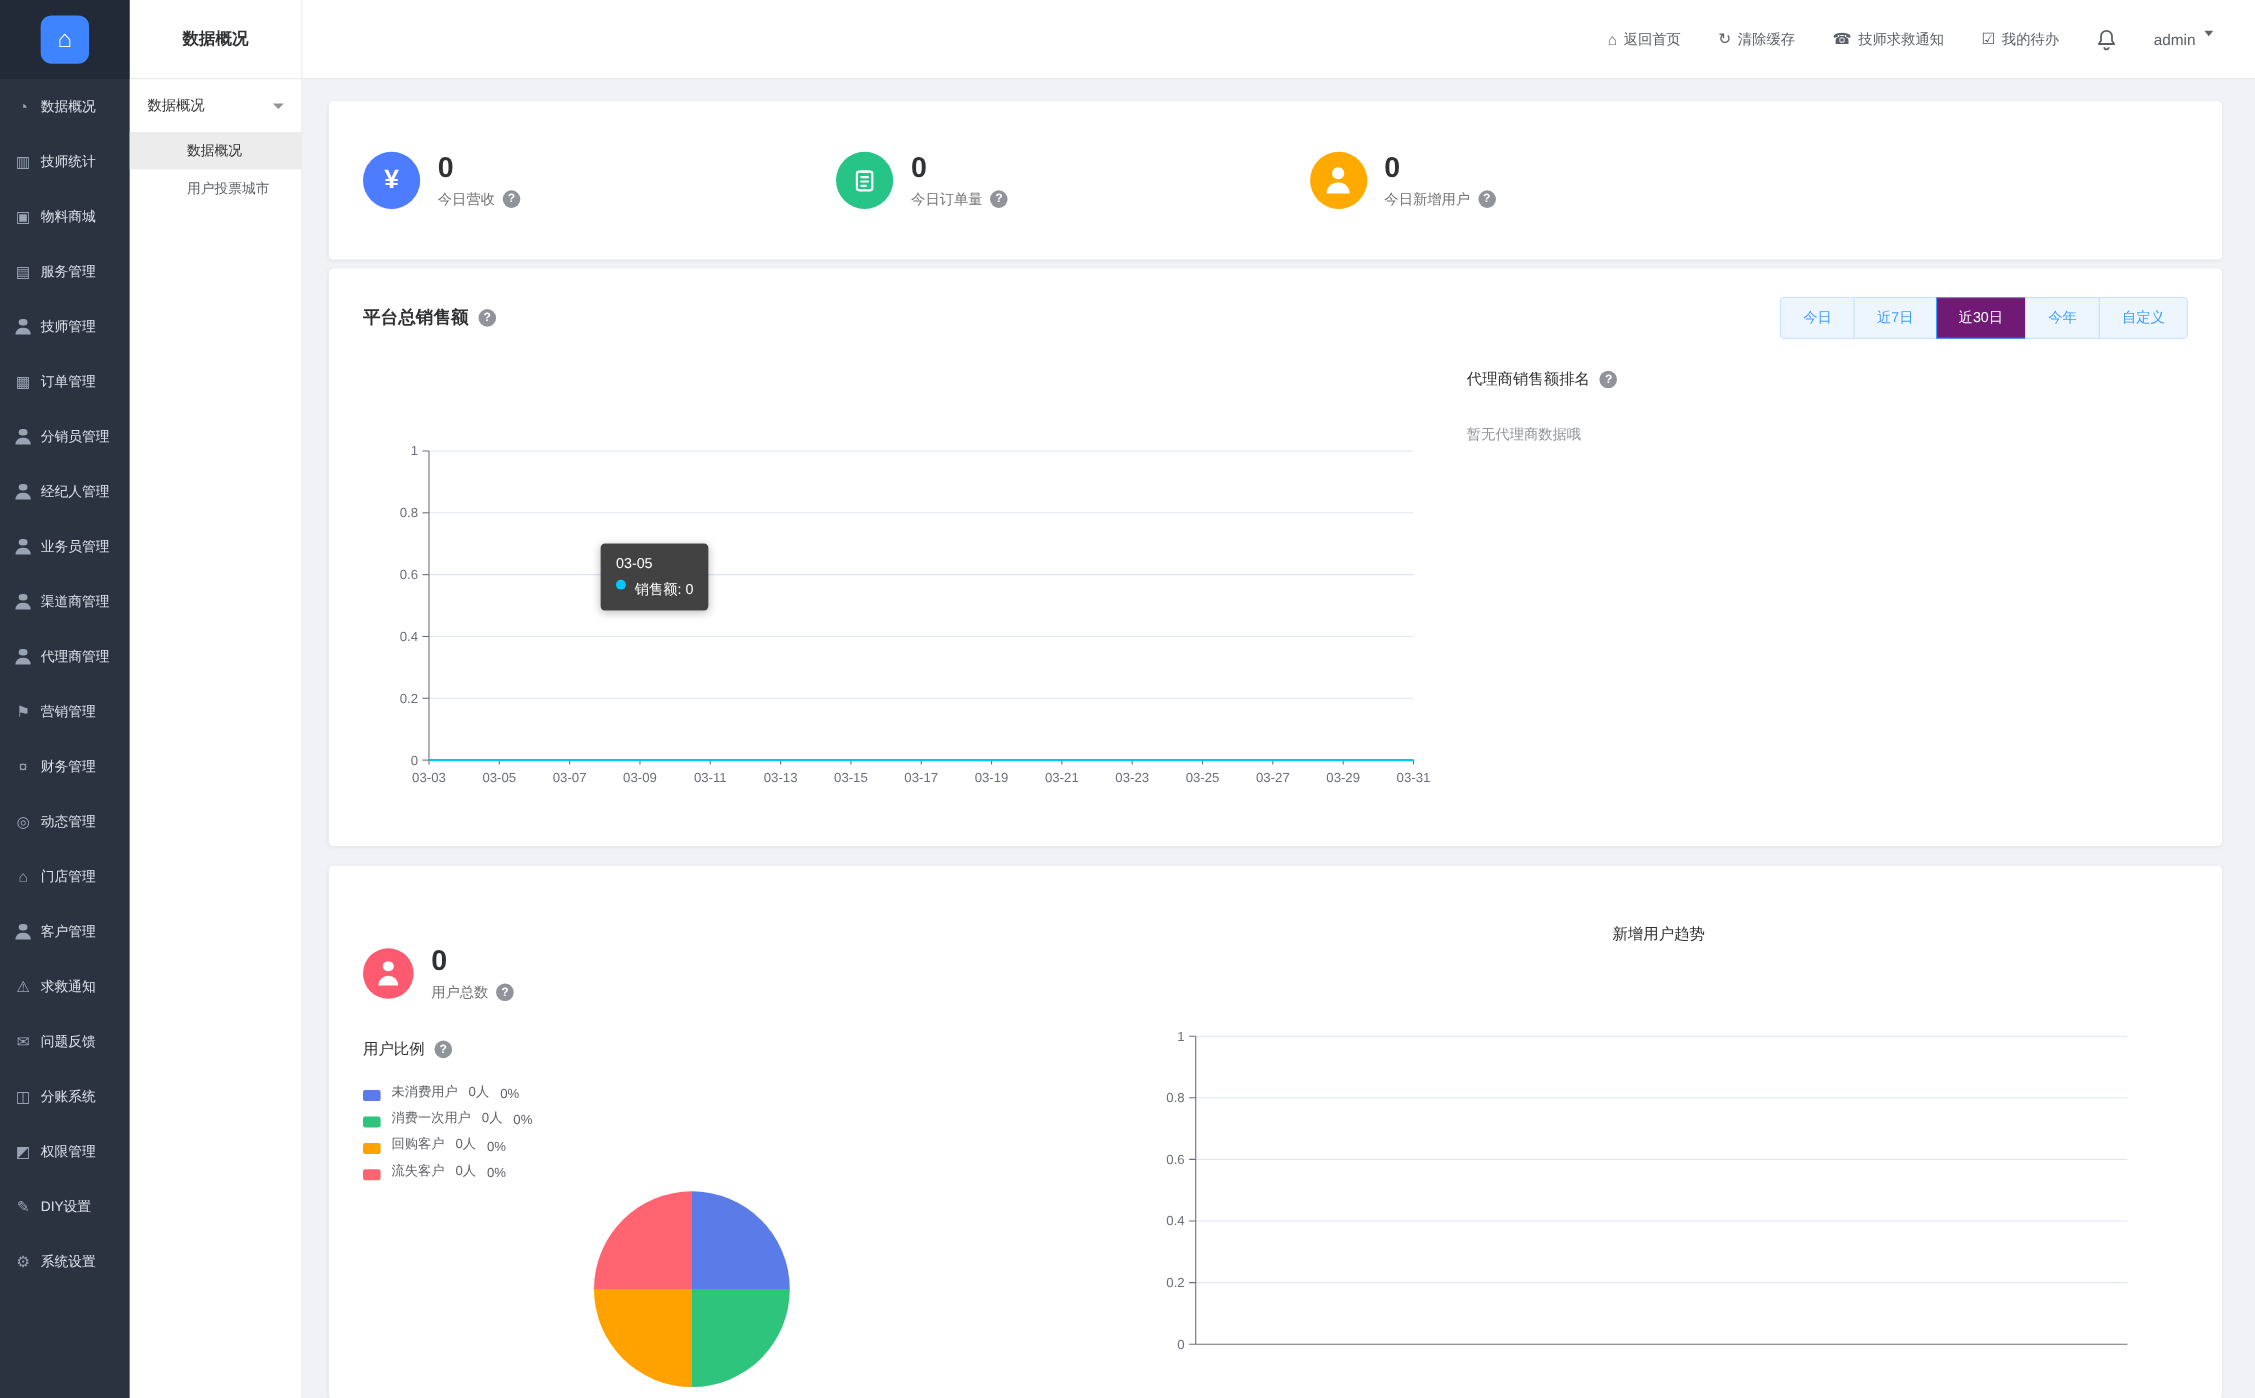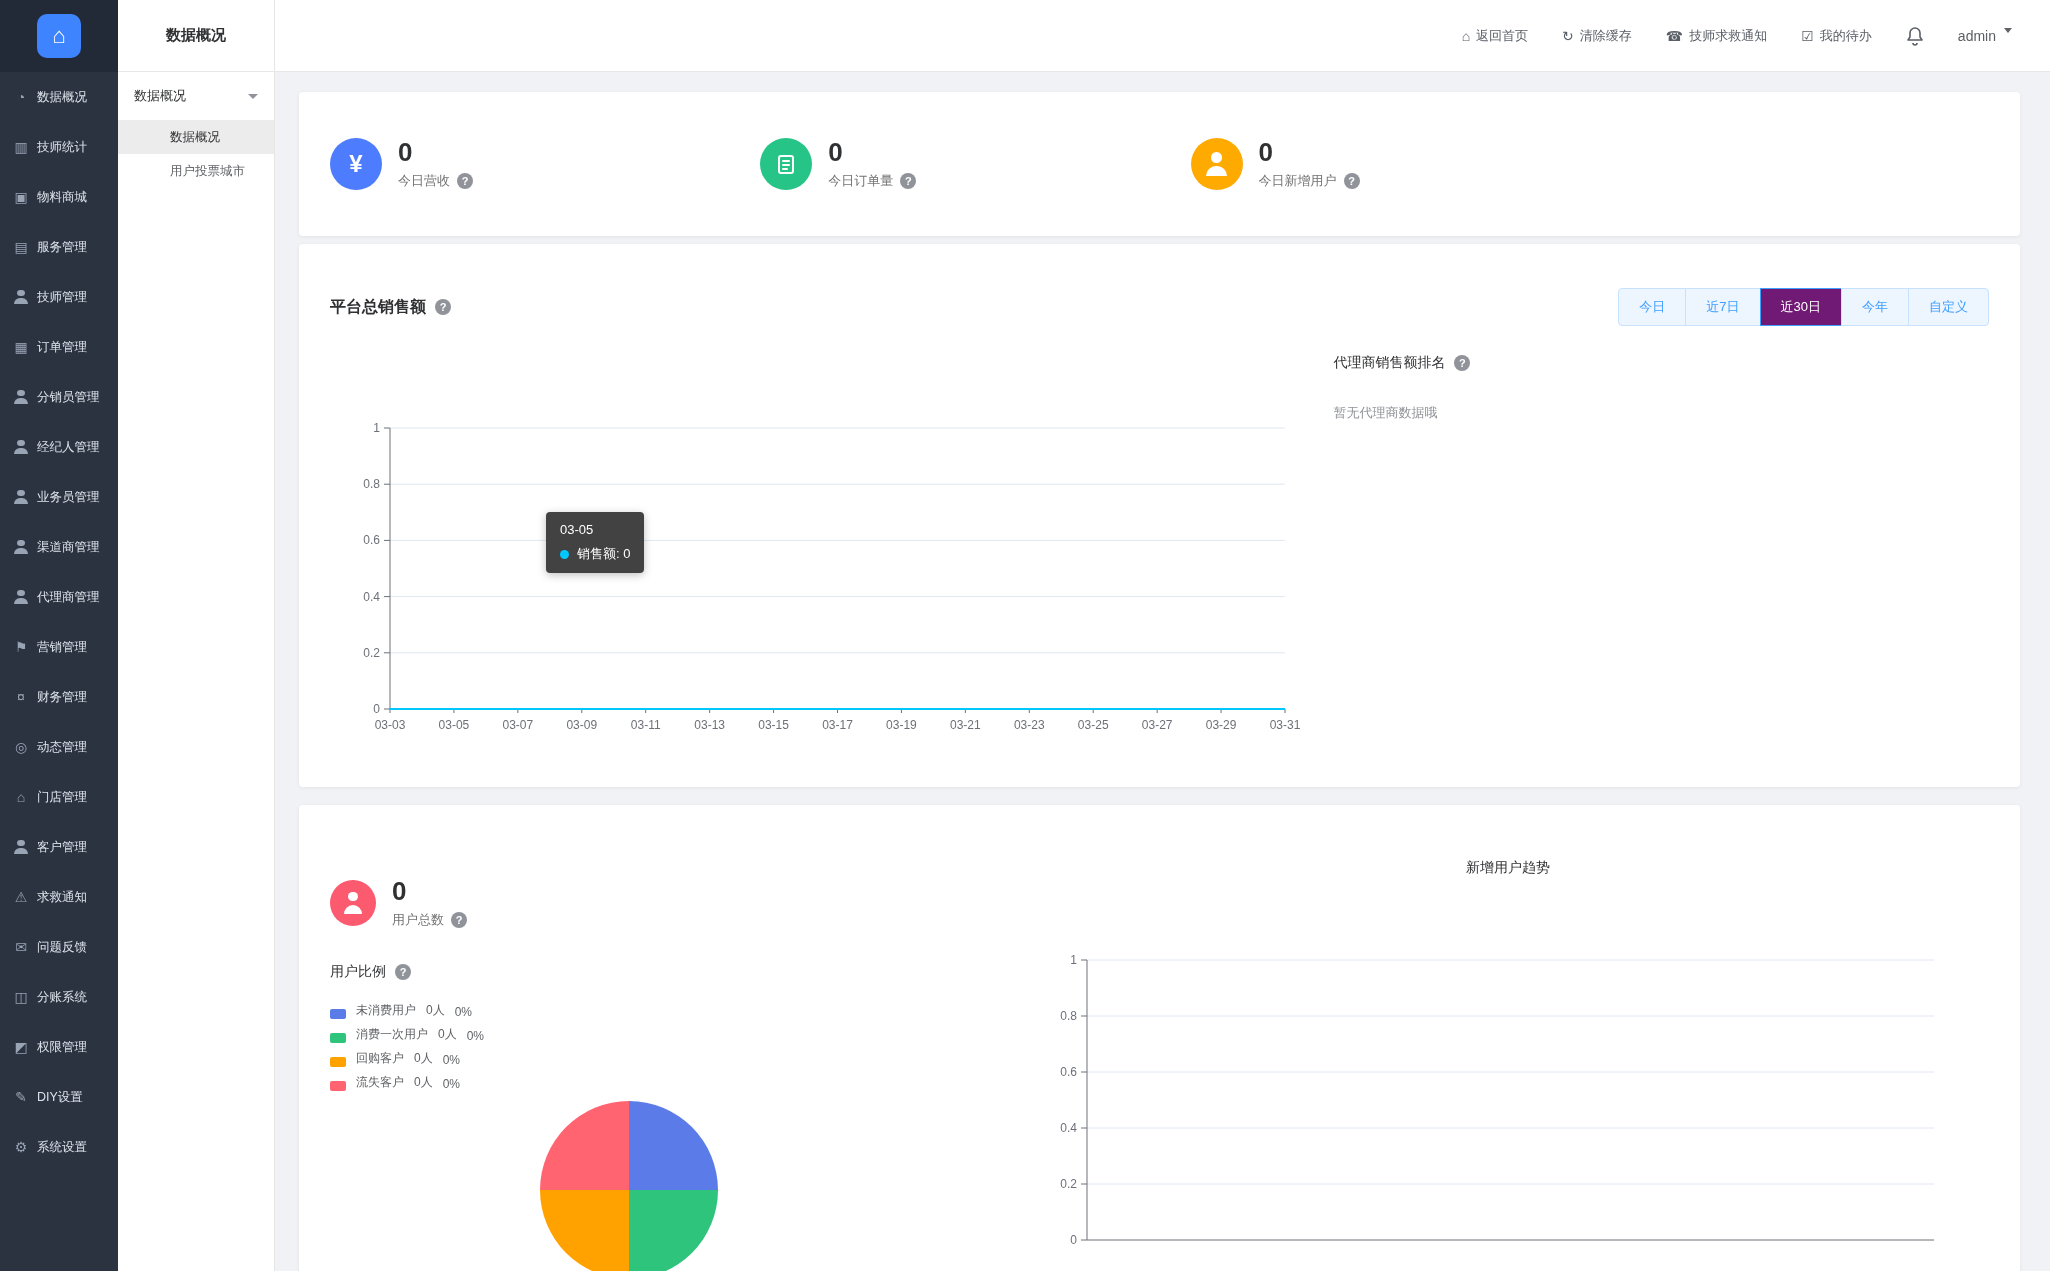--- a/index.html
+++ b/index.html
@@ -46,37 +46,37 @@
   .stat-icon .person-ico{font-size:24px}
   .yen{font-size:24px;font-weight:bold}
   .stat-value{font-size:26px;font-weight:bold;line-height:1.1}
   .stat-label-row{display:flex;align-items:center;gap:7px;margin-top:5px}
   .stat-label{font-size:13px;color:#737373}
   .help{width:16px;height:16px;border-radius:50%;background:#909399;color:#fff;font-size:11px;font-weight:bold;display:inline-flex;align-items:center;justify-content:center;cursor:pointer;flex-shrink:0}
   .ds-title{font-size:17px;font-weight:bold}
   .ds-sub{font-size:12px;color:#909399;margin-top:7px}
 
   
-  .sales-card{padding:44px 31px 44px;margin-bottom:18px}
+  .sales-card{padding:26px 31px 44px;margin-bottom:18px}
   .card-header{display:flex;align-items:center;justify-content:space-between}
   .card-title{display:flex;align-items:center;gap:9px;font-size:16px;font-weight:bold}
   .tab-group{display:flex}
   .tab-btn{height:38px;line-height:36px;padding:0 20px;font-size:13px;color:#409eff;background:#edf5ff;border:1px solid #c8e1ff;margin-left:-1px;cursor:pointer;font-family:inherit}
   .tab-btn:first-child{border-radius:4px 0 0 4px;margin-left:0}
   .tab-btn:last-child{border-radius:0 4px 4px 0}
   .tab-btn.active{background:#701a75;border-color:#409eff;color:#fff}
   .sales-body{display:flex;margin-top:28px}
   .trend-col{width:60%}
   .rank-col{width:40%;padding-left:8px}
   .sub-title{display:flex;align-items:center;gap:9px;font-size:14px;font-weight:500;color:#303133}
   .empty-text{margin-top:32px;font-size:13px;color:#909399}
   .chart-wrap{position:relative}
   #sales-chart{height:325px;margin-top:64px}
   .chart-tooltip{position:absolute;left:216px;top:94px;background:rgba(50,50,50,.92);border-radius:4px;padding:10px 14px;color:#fff;font-size:13px;box-shadow:0 2px 8px rgba(0,0,0,.25);white-space:nowrap;pointer-events:none;z-index:2}
-  .tt-row{display:flex;align-items:center;gap:8px;margin-top:8px}
+  .tt-row{display:flex;align-items:flex-start;gap:8px;margin-top:8px}
   .tt-dot{width:9px;height:9px;border-radius:50%;background:#00c8ff}
 
   
   .user-card{padding:26px 31px 0}
   .date-range{width:354px;height:38px;border:1px solid #dcdfe6;border-radius:4px;background:#fff;display:flex;align-items:center;padding:0 12px;gap:4px}
   .date-range input{border:none;outline:none;width:118px;text-align:center;font-size:13px;color:#606266;font-family:inherit;background:transparent}
   .date-range input::placeholder{color:#c0c4cc}
   .date-sep{color:#909399;font-size:13px}
   .user-body{display:flex;margin-top:16px}
   .user-left{width:42%}

